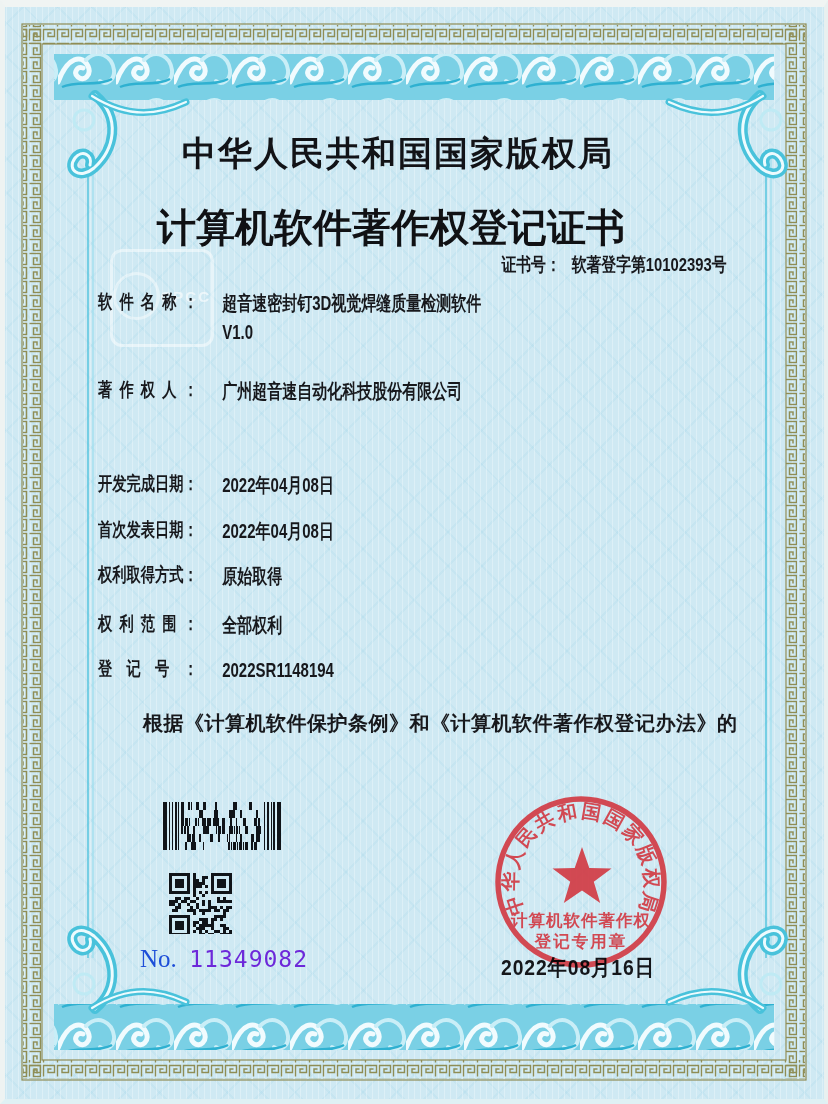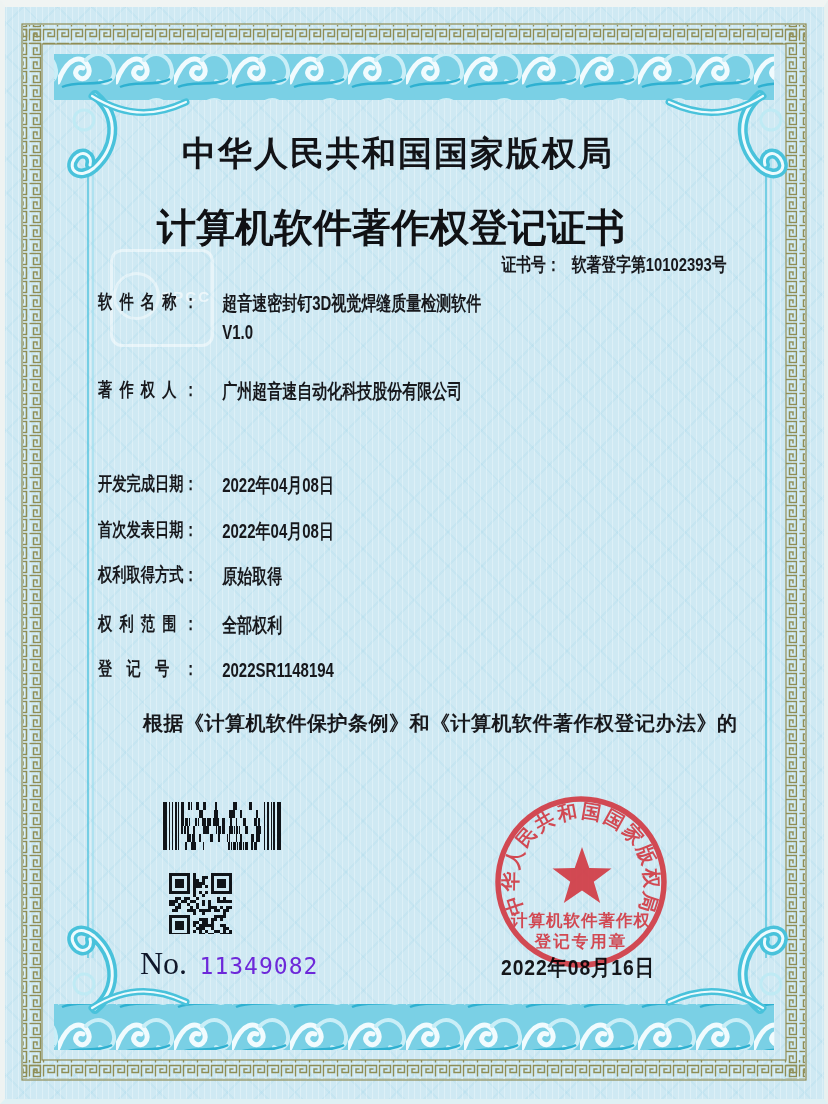--- a/index.html
+++ b/index.html
@@ -61,21 +61,21 @@
 
   .statement{position:absolute;left:98px;top:700px;width:660px;
     font-size:20px;font-weight:bold;letter-spacing:.5px;color:#17181c;}
   .statement .st-line{line-height:47px;white-space:nowrap;}
   .statement .st-line.first{text-indent:45px;}
 
   .barcode{position:absolute;left:163px;top:802px;width:118px;height:48px;z-index:6;}
   .qrcode{position:absolute;left:168px;top:872px;width:64px;height:62px;z-index:6;}
 
   .serial{position:absolute;left:140px;top:945px;z-index:6;white-space:nowrap;}
-  .serial .no{font-family:"Liberation Serif",serif;font-size:32px;color:#0f172a;}
+  .serial .no{font-family:"Liberation Serif",serif;font-size:25px;color:#1d4ed8;}
   .serial .num{font-family:"DejaVu Sans Mono",monospace;font-size:23px;
     color:#6d28d9;letter-spacing:1px;margin-left:8px;}
 
   .issue-date{position:absolute;left:501px;top:953px;z-index:6;
     font-size:22px;font-weight:bold;color:#14161a;letter-spacing:1px;
     transform:scaleX(.88);transform-origin:left center;white-space:nowrap;}
 
   .stamp{position:absolute;left:494px;top:795px;width:174px;height:174px;z-index:7;
     mix-blend-mode:multiply;opacity:.92;}
 </style>

